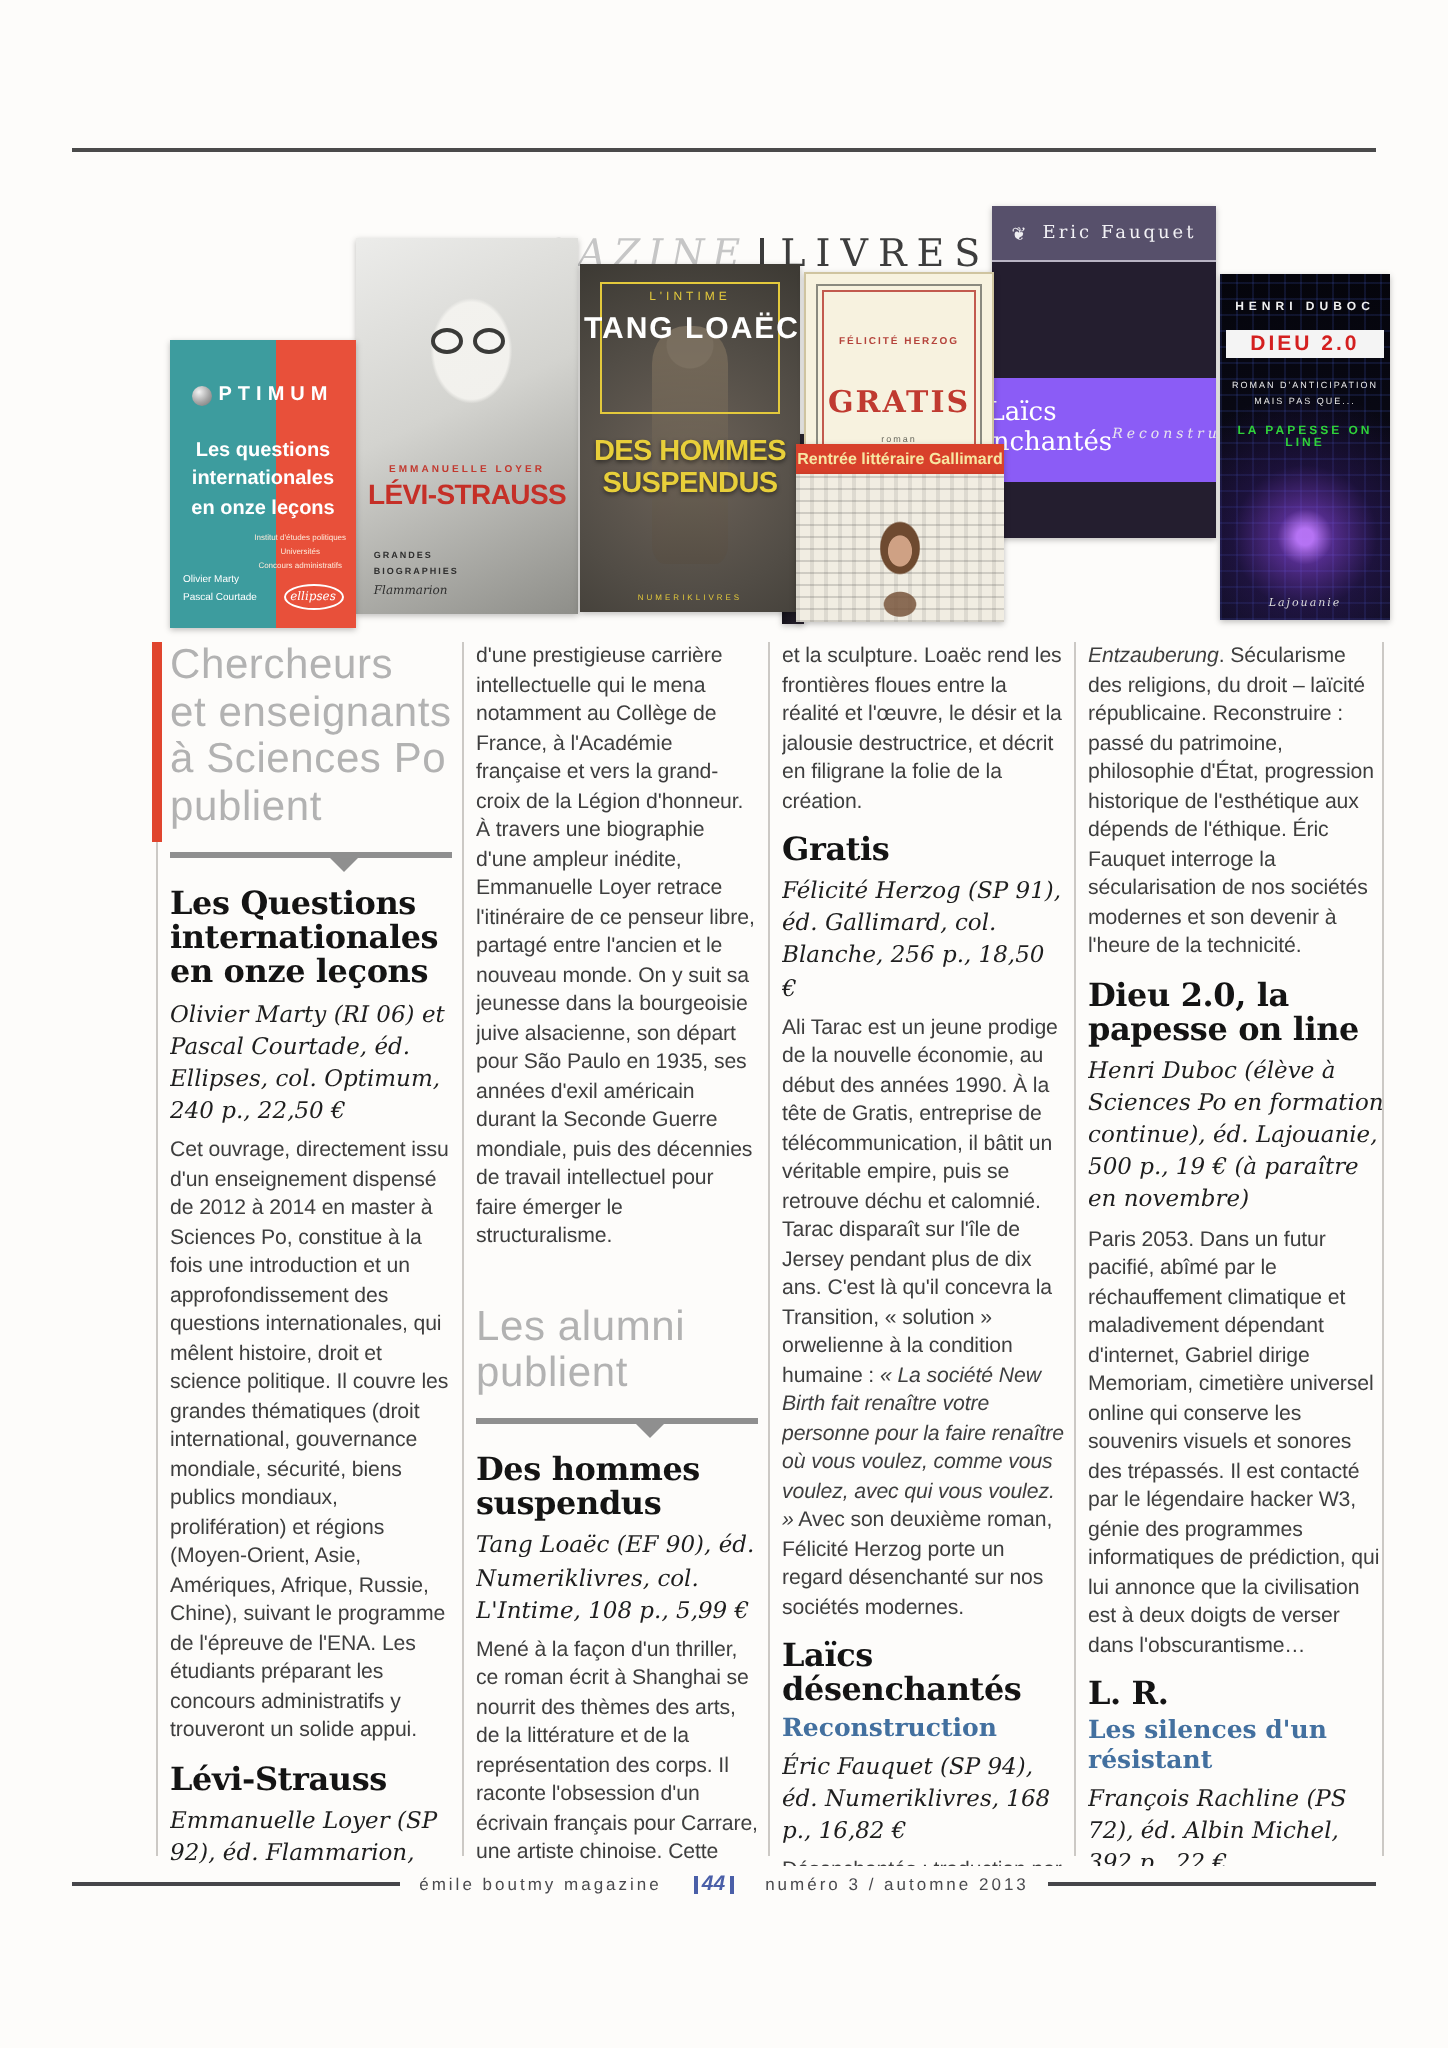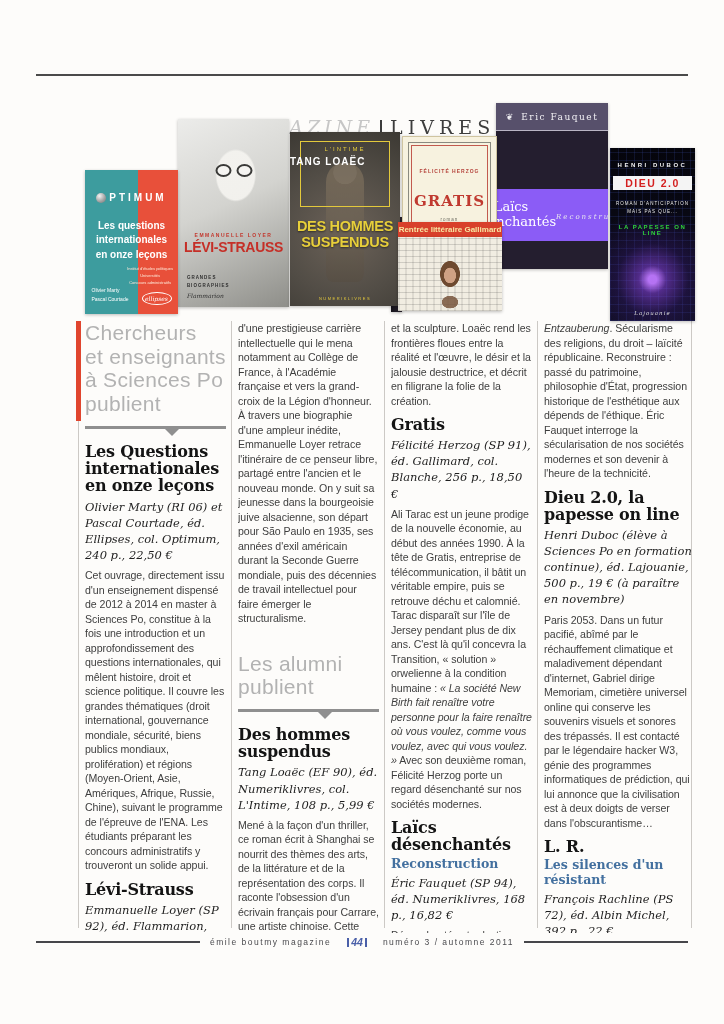--- a/index.html
+++ b/index.html
@@ -45,21 +45,21 @@
 
   .cv-hommes { left:290px; top:132px; width:110px; height:174px; z-index:2;
     background:radial-gradient(circle at 50% 58%, #6d6359 0%, #524d46 55%, #3c3933 100%); }
   .hom-puppet { position:absolute; top:18%; left:33%; width:34%; height:68%; opacity:.6;
     background:
       radial-gradient(circle 12px at 50% 8%, #93846f 0 95%, transparent 100%),
       linear-gradient(#857661 12%, #6a6052 60%, #574e43 100%);
     border-radius:45% 45% 18% 18% / 16% 16% 8% 8%; }
   .hom-frame { position:absolute; left:9%; right:9%; top:5%; height:38%; border:1px solid #e3c93c; }
   .hom-series { position:absolute; top:8%; width:100%; text-align:center; color:#e3c93c; font-size:6px; letter-spacing:2px; }
-  .hom-author { position:absolute; top:14%; width:100%; text-align:left; color:#fff; font-weight:bold; font-size:10px; letter-spacing:1px; }
+  .hom-author { position:absolute; top:14%; width:100%; text-align:right; color:#fff; font-weight:bold; font-size:15px; letter-spacing:1px; }
   .hom-title { position:absolute; top:50%; width:100%; text-align:center; color:#e8cf3a; font-weight:bold; font-size:14.5px; line-height:1.1;
     letter-spacing:-.3px; white-space:pre-line; text-shadow:0 1px 2px rgba(0,0,0,.5); }
   .hom-pub { position:absolute; bottom:3%; width:100%; text-align:center; color:#e3c93c; font-size:4px; letter-spacing:1.5px; }
 
   .cv-sliver { left:391px; top:217px; width:11px; height:95px; z-index:1; background:linear-gradient(90deg,#15121a,#2b2531); }
 
   .cv-gratis { left:402px; top:136px; width:95px; height:155px; z-index:2; background:#f7f2df; border:1px solid #cfc4a0; }
   .gratis-frame { position:absolute; inset:5px; border:1px solid #8a8a80; }
   .gratis-frame2 { position:absolute; inset:8px; border:1px solid #c25a4e; }
   .gratis-author { position:absolute; top:20%; width:100%; text-align:center; color:#b5443c; font-weight:bold; font-size:5px; letter-spacing:1px; }
@@ -85,21 +85,21 @@
   .laics-band { position:absolute; top:52%; left:0; width:100%; height:31%; background:#8b5cf6;
     display:flex; flex-direction:row; align-items:center; justify-content:center; }
   .laics-title { color:#fff; font:13px "DejaVu Serif", serif; line-height:1.15; text-align:center; white-space:pre-line; }
   .laics-sub { margin-top:4px; color:#e8e6ee; font:italic 7px "DejaVu Serif", serif; letter-spacing:2px; }
 
   .cv-dieu { left:610px; top:137px; width:85px; height:173px; z-index:2;
     background:
       radial-gradient(circle at 50% 76%, rgba(190,120,255,.95) 0 3%, rgba(140,70,230,.55) 10%, rgba(70,35,140,.3) 26%, transparent 52%),
       repeating-linear-gradient(90deg, rgba(70,95,210,.16) 0 1px, transparent 1px 8px),
       repeating-linear-gradient(0deg, rgba(70,95,210,.16) 0 1px, transparent 1px 8px),
-      linear-gradient(#05050c,#0d0d1e); margin-top: 11px; }
+      linear-gradient(#05050c,#0d0d1e); }
   .dieu-author { position:absolute; top:8%; width:100%; text-align:center; color:#f0f0f0; font-weight:bold; font-size:6px; letter-spacing:2.5px; }
   .dieu-band { position:absolute; top:16%; left:4%; width:92%; height:14px; background:#f4f4f4;
     display:flex; align-items:center; justify-content:center; color:#d41f1f; font-weight:bold; font-size:10.5px; letter-spacing:1.5px; }
   .dieu-sub { position:absolute; top:30%; width:100%; text-align:center; color:#e8e8e8; font-size:4.5px; line-height:1.8; letter-spacing:1px; white-space:pre-line; }
   .dieu-tag { position:absolute; top:44%; width:100%; text-align:center; color:#2fd13a; font-weight:bold; font-size:6px; letter-spacing:1.5px; }
   .dieu-pub { position:absolute; bottom:3%; width:100%; text-align:center; color:#ddd; font:italic 5.5px "DejaVu Serif", serif; letter-spacing:1px; }
 
   
   .vline { position:absolute; top:321px; height:607px; width:1px; background:#ccc9c5; }
   .v0{left:78px;} .v1{left:231px;} .v2{left:384px;} .v3{left:537px;} .v4{left:691px;}
@@ -269,17 +269,17 @@
   </div>
 
   <div class="footer">
     <div class="fline"></div>
     <span class="ftext">émile boutmy magazine</span>
     <span class="pgnum">
       <span class="pgbar"></span>
         <span>44</span>
         <span class="pgbar"></span>
     </span>
-    <span class="ftext">numéro 3 / automne 2011</span>
+    <span class="ftext">numéro 3 / automne 2013</span>
     <div class="fline"></div>
   </div>
 
 </div>
 
 </body></html>

